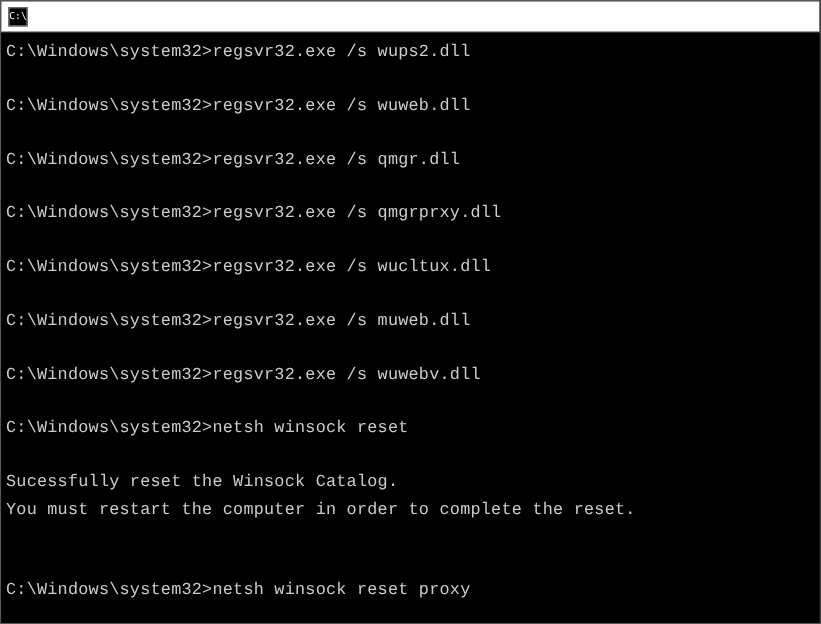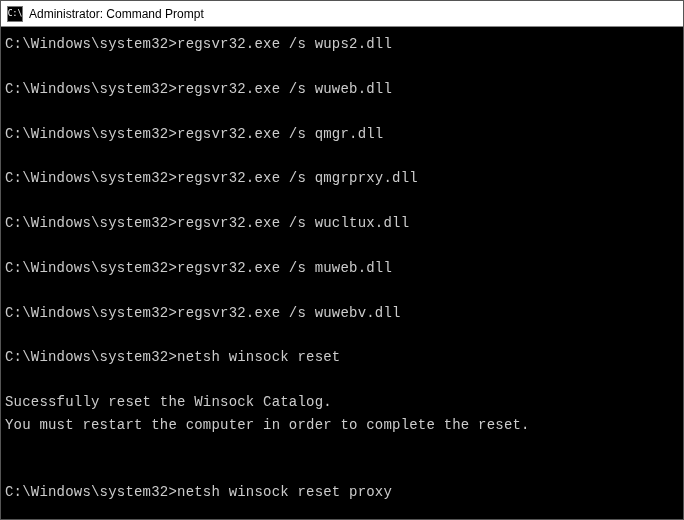--- a/index.html
+++ b/index.html
@@ -63,16 +63,15 @@
     }
     .output-part {
       display: inline;
     }
   </style>
 </head>
 <body>
 
 <div class="titlebar">
   <span class="titlebar-icon">C:\</span>
-  <span>Administrator: Command Prompt</span>
 </div>
 
 <div class="terminal" id="terminal"><span class="line"><span class="prompt-part">C:\Windows\system32&gt;</span><span class="cmd-part">regsvr32.exe /s wups2.dll</span></span><span class="line">&nbsp;</span><span class="line"><span class="prompt-part">C:\Windows\system32&gt;</span><span class="cmd-part">regsvr32.exe /s wuweb.dll</span></span><span class="line">&nbsp;</span><span class="line"><span class="prompt-part">C:\Windows\system32&gt;</span><span class="cmd-part">regsvr32.exe /s qmgr.dll</span></span><span class="line">&nbsp;</span><span class="line"><span class="prompt-part">C:\Windows\system32&gt;</span><span class="cmd-part">regsvr32.exe /s qmgrprxy.dll</span></span><span class="line">&nbsp;</span><span class="line"><span class="prompt-part">C:\Windows\system32&gt;</span><span class="cmd-part">regsvr32.exe /s wucltux.dll</span></span><span class="line">&nbsp;</span><span class="line"><span class="prompt-part">C:\Windows\system32&gt;</span><span class="cmd-part">regsvr32.exe /s muweb.dll</span></span><span class="line">&nbsp;</span><span class="line"><span class="prompt-part">C:\Windows\system32&gt;</span><span class="cmd-part">regsvr32.exe /s wuwebv.dll</span></span><span class="line">&nbsp;</span><span class="line"><span class="prompt-part">C:\Windows\system32&gt;</span><span class="cmd-part">netsh winsock reset</span></span><span class="line">&nbsp;</span><span class="line"><span class="output-part">Sucessfully reset the Winsock Catalog.</span></span><span class="line"><span class="output-part">You must restart the computer in order to complete the reset.</span></span><span class="line">&nbsp;</span><span class="line">&nbsp;</span><span class="line"><span class="prompt-part">C:\Windows\system32&gt;</span><span class="cmd-part">netsh winsock reset proxy</span></span><span class="line">&nbsp;</span></div>
 
 </body></html>

